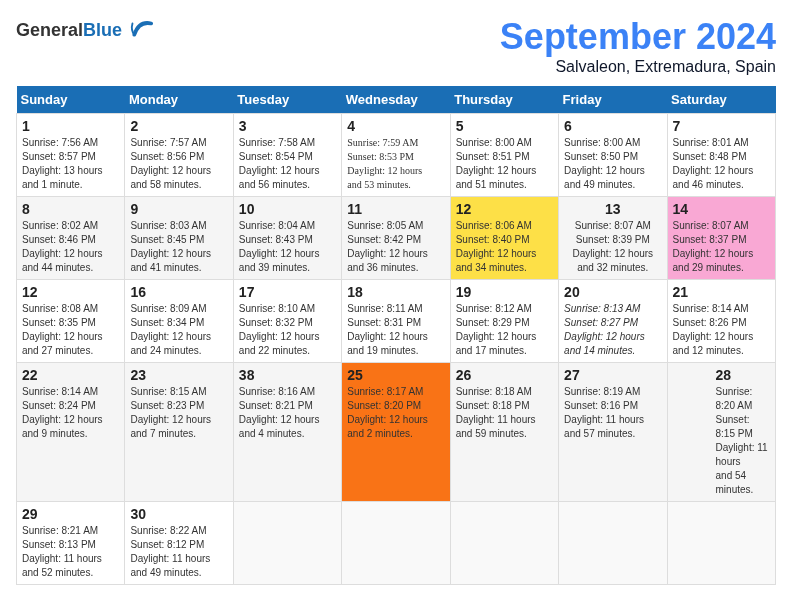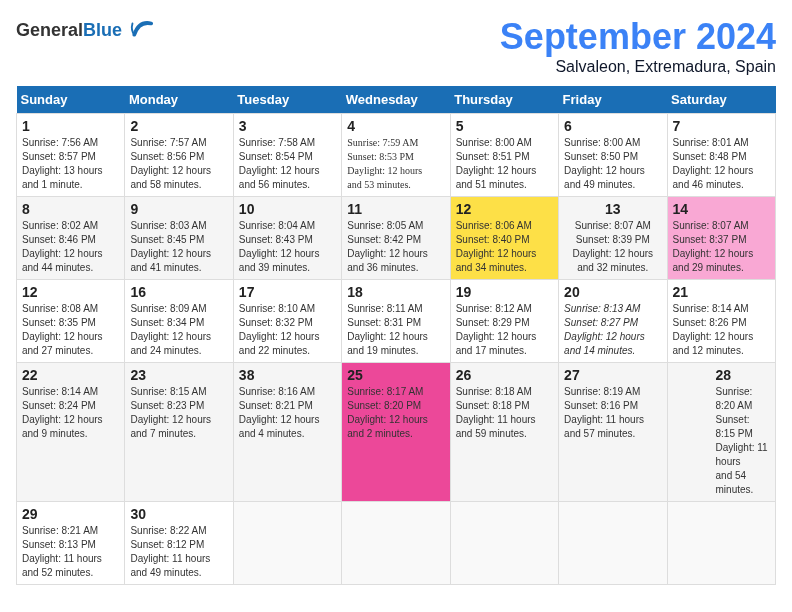--- a/index.html
+++ b/index.html
@@ -287,21 +287,21 @@
 Daylight: 12 hours
 and 7 minutes.</div>
         </td>
         <td style="background: rgb(245, 245, 245);">
           <span class="day-num">38</span>
           <div class="day-info" style="white-space: pre-line;">Sunrise: 8:16 AM
 Sunset: 8:21 PM
 Daylight: 12 hours
 and 4 minutes.</div>
         </td>
-        <td style="background: #ec4899;">
+        <td style="background: #f97316;">
           <span class="day-num">25</span>
           <div class="day-info" style="white-space: pre-line;">Sunrise: 8:17 AM
 Sunset: 8:20 PM
 Daylight: 12 hours
 and 2 minutes.</div>
         </td>
         <td style="background: rgb(245, 245, 245);">
           <span class="day-num">26</span>
           <div class="day-info" style="white-space: pre-line;">Sunrise: 8:18 AM
 Sunset: 8:18 PM

